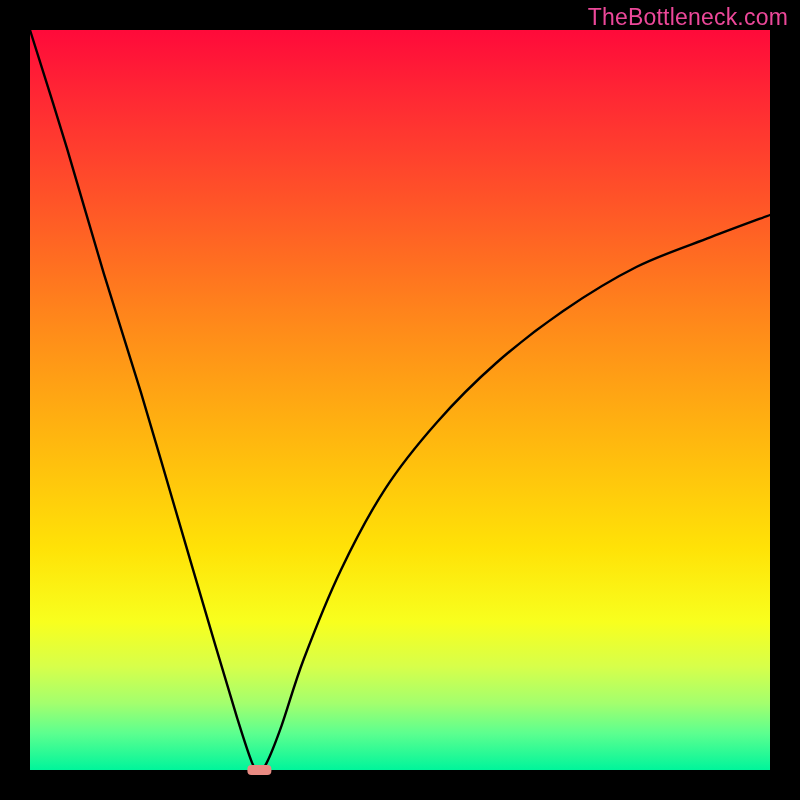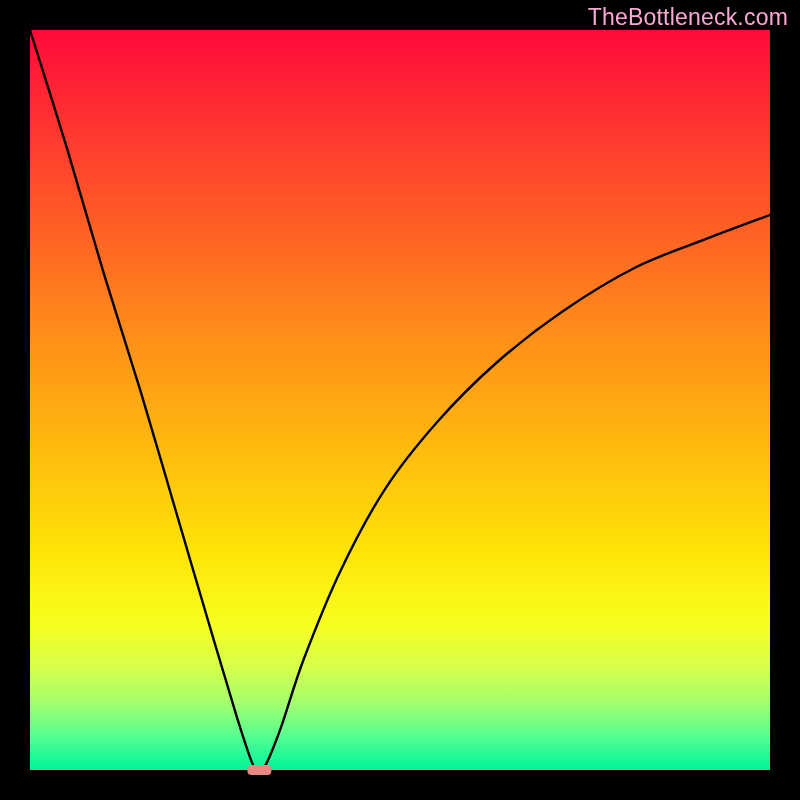--- a/index.html
+++ b/index.html
@@ -14,21 +14,21 @@
   .frame {
     position: relative;
     width: 800px;
     height: 800px;
     background: #000;
   }
   .watermark {
     position: absolute;
     top: 4px;
     right: 12px;
-    color: #f9a8d4;
+    color: #ec4899;
     font-size: 23px;
     font-weight: 500;
     letter-spacing: 0.2px;
     z-index: 10;
   }
   .plot-area {
     position: absolute;
     left: 30px;
     top: 30px;
     width: 740px;

